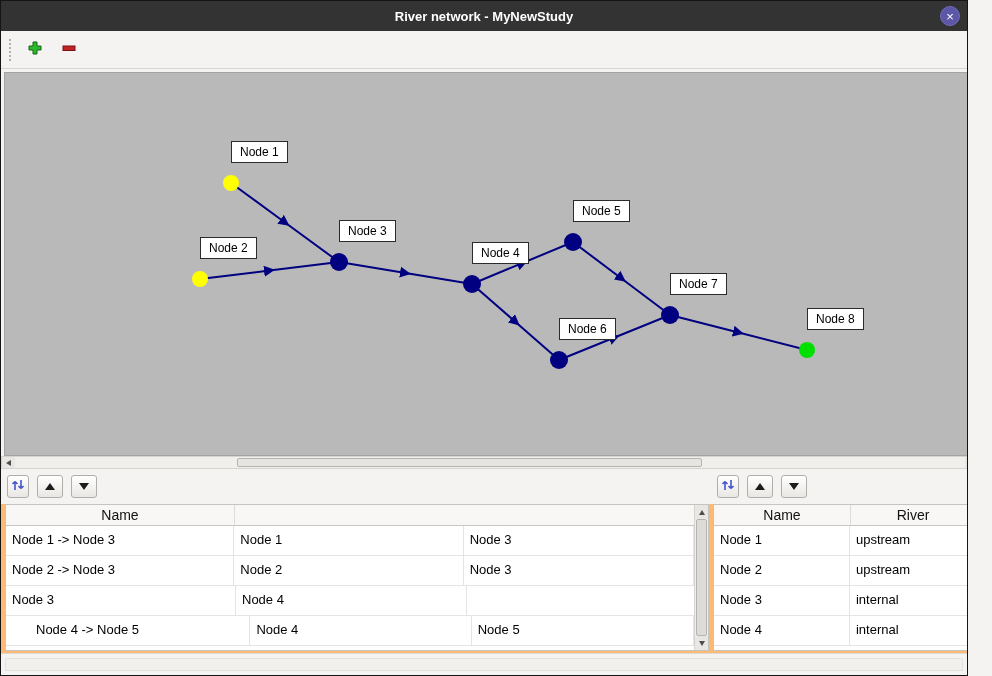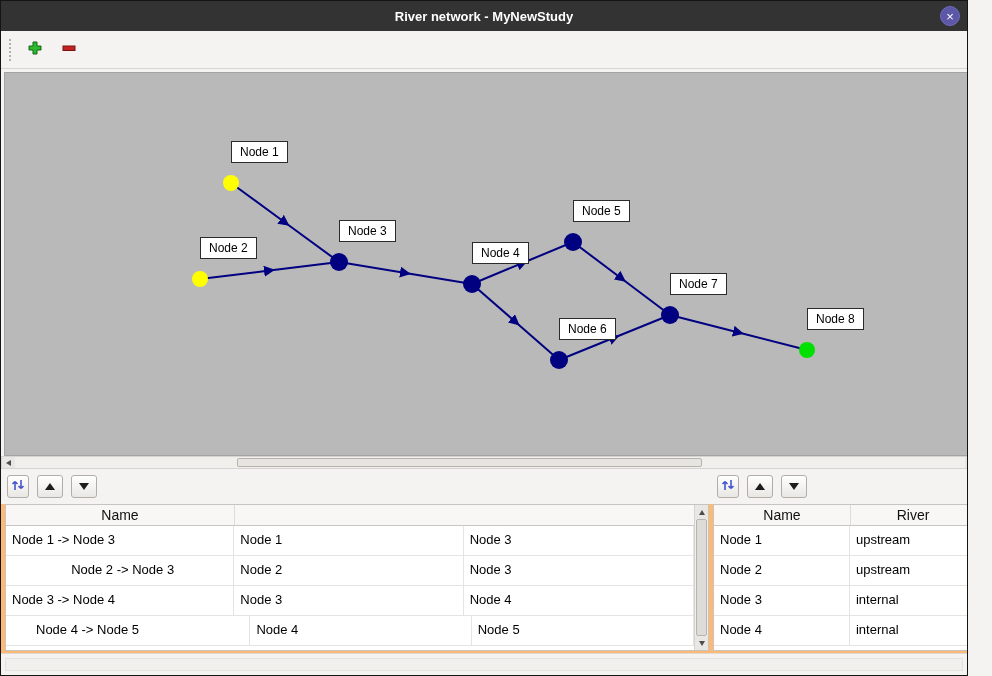--- a/index.html
+++ b/index.html
@@ -201,26 +201,25 @@
     <div class="thead">
       <div class="th" style="width:229px">Name</div>
     </div>
     <div class="tbody" id="branches-body">
         <div class="tr">
           <div class="td" style="width: 229px;">Node 1 -&gt; Node 3</div>
           <div class="td" style="width: 230px;">Node 1</div>
           <div class="td" style="width: 231px;">Node 3</div>
         </div>
         <div class="tr">
-          <div class="td" style="width: 229px; text-align: center;">Node 2 -&gt; Node 3</div>
+          <div class="td" style="width: 229px;">Node 2 -&gt; Node 3</div>
           <div class="td" style="width: 230px;">Node 2</div>
           <div class="td" style="width: 231px;">Node 3</div>
         </div>
         <div class="tr">
-          <div class="td" style="width: 229px;">Node 3 -&gt; Node 4</div>
           <div class="td" style="width: 230px;">Node 3</div>
           <div class="td" style="width: 231px;">Node 4</div>
         </div>
         <div class="tr">
           <div class="td" style="width: 229px; margin-left: 24px;">Node 4 -&gt; Node 5</div>
           <div class="td" style="width: 230px;">Node 4</div>
           <div class="td" style="width: 231px;">Node 5</div>
         </div>
       </div>
     <div class="table-scroll">

